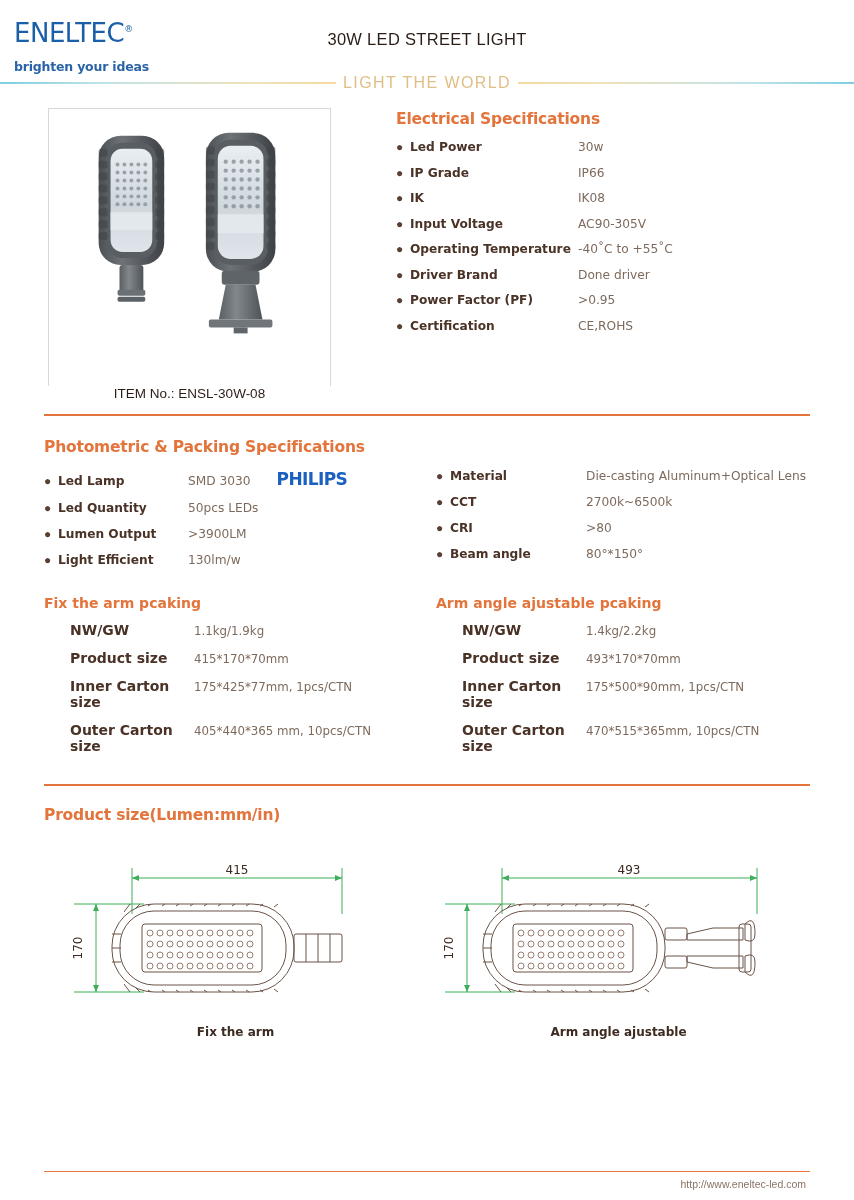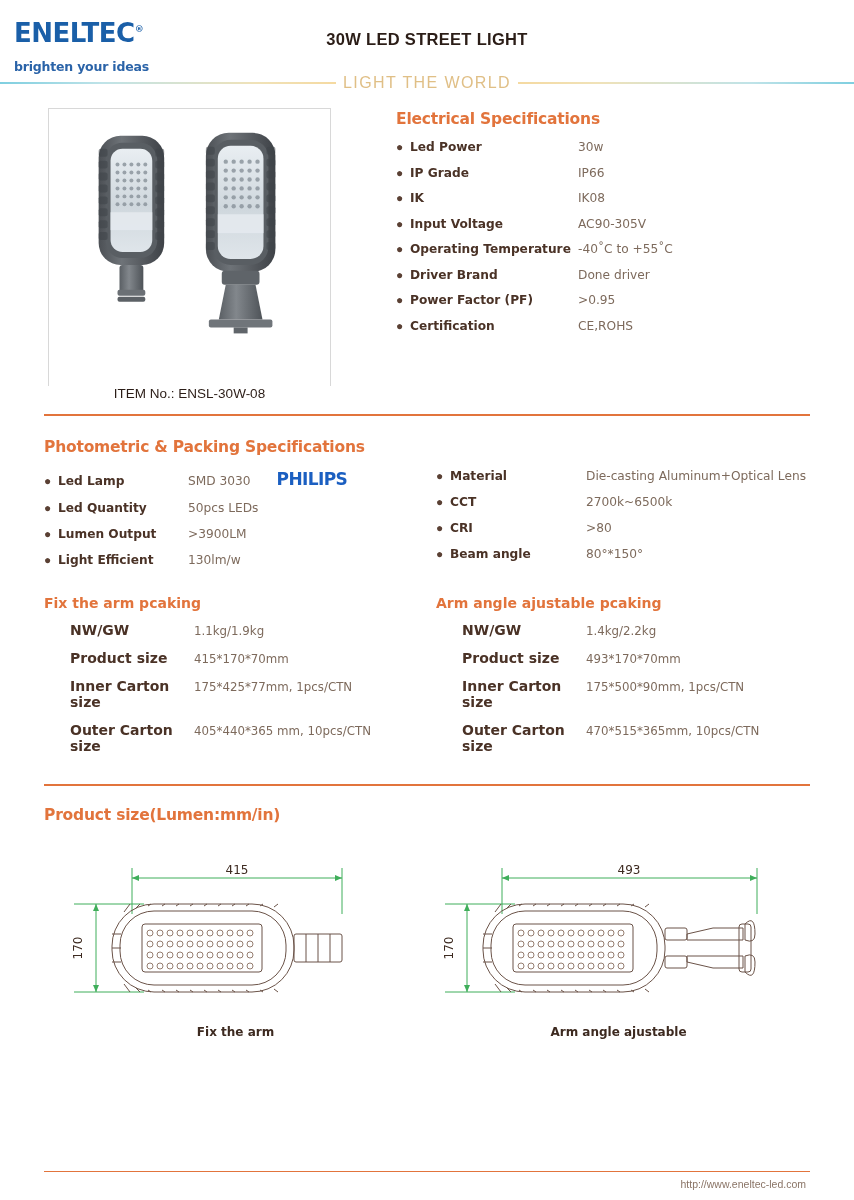--- a/index.html
+++ b/index.html
@@ -9,32 +9,32 @@
     font-family: "Liberation Sans", sans-serif;
     overflow: hidden;
   }
   .page { position: relative; width: 854px; height: 1200px; background: #fff; }
 
   
   .header { position: relative; height: 72px; }
   .logo { position: absolute; left: 14px; top: 20px; width: 150px; }
   .logo-mark {
     font-family: "DejaVu Sans", sans-serif;
-    font-weight: bold; font-size: 26px; letter-spacing: -0.5px;
+    font-weight: normal; font-size: 26px; letter-spacing: -0.5px;
     color: #1a5fa8; line-height: 1; position: relative; display: inline-block;
   }
   .logo-reg { font-size: 9px; vertical-align: super; }
   .logo-tag {
     font-family: "DejaVu Sans", sans-serif;
     font-weight: bold; font-size: 12.5px; color: #2a63a8;
     letter-spacing: -0.2px; margin-top: 13px;
   }
   .header-title {
     position: absolute; left: 0; right: 0; top: 30px;
-    text-align: center; font-size: 16.5px; font-weight: bold;
+    text-align: center; font-size: 16.5px; font-weight: normal;
     color: #2b1d17; letter-spacing: 0.3px;
     font-family: "Liberation Sans", sans-serif;
   }
 
   
   .rule-wrap { position: relative; height: 22px; }
   .rule-grad {
     position: absolute; top: 10px; left: 0; right: 0; height: 2px;
     background: linear-gradient(to right,
       #7fcfe0 0%, #bfe3e8 12%, #f0e2b8 30%, #f6d79a 42%,

